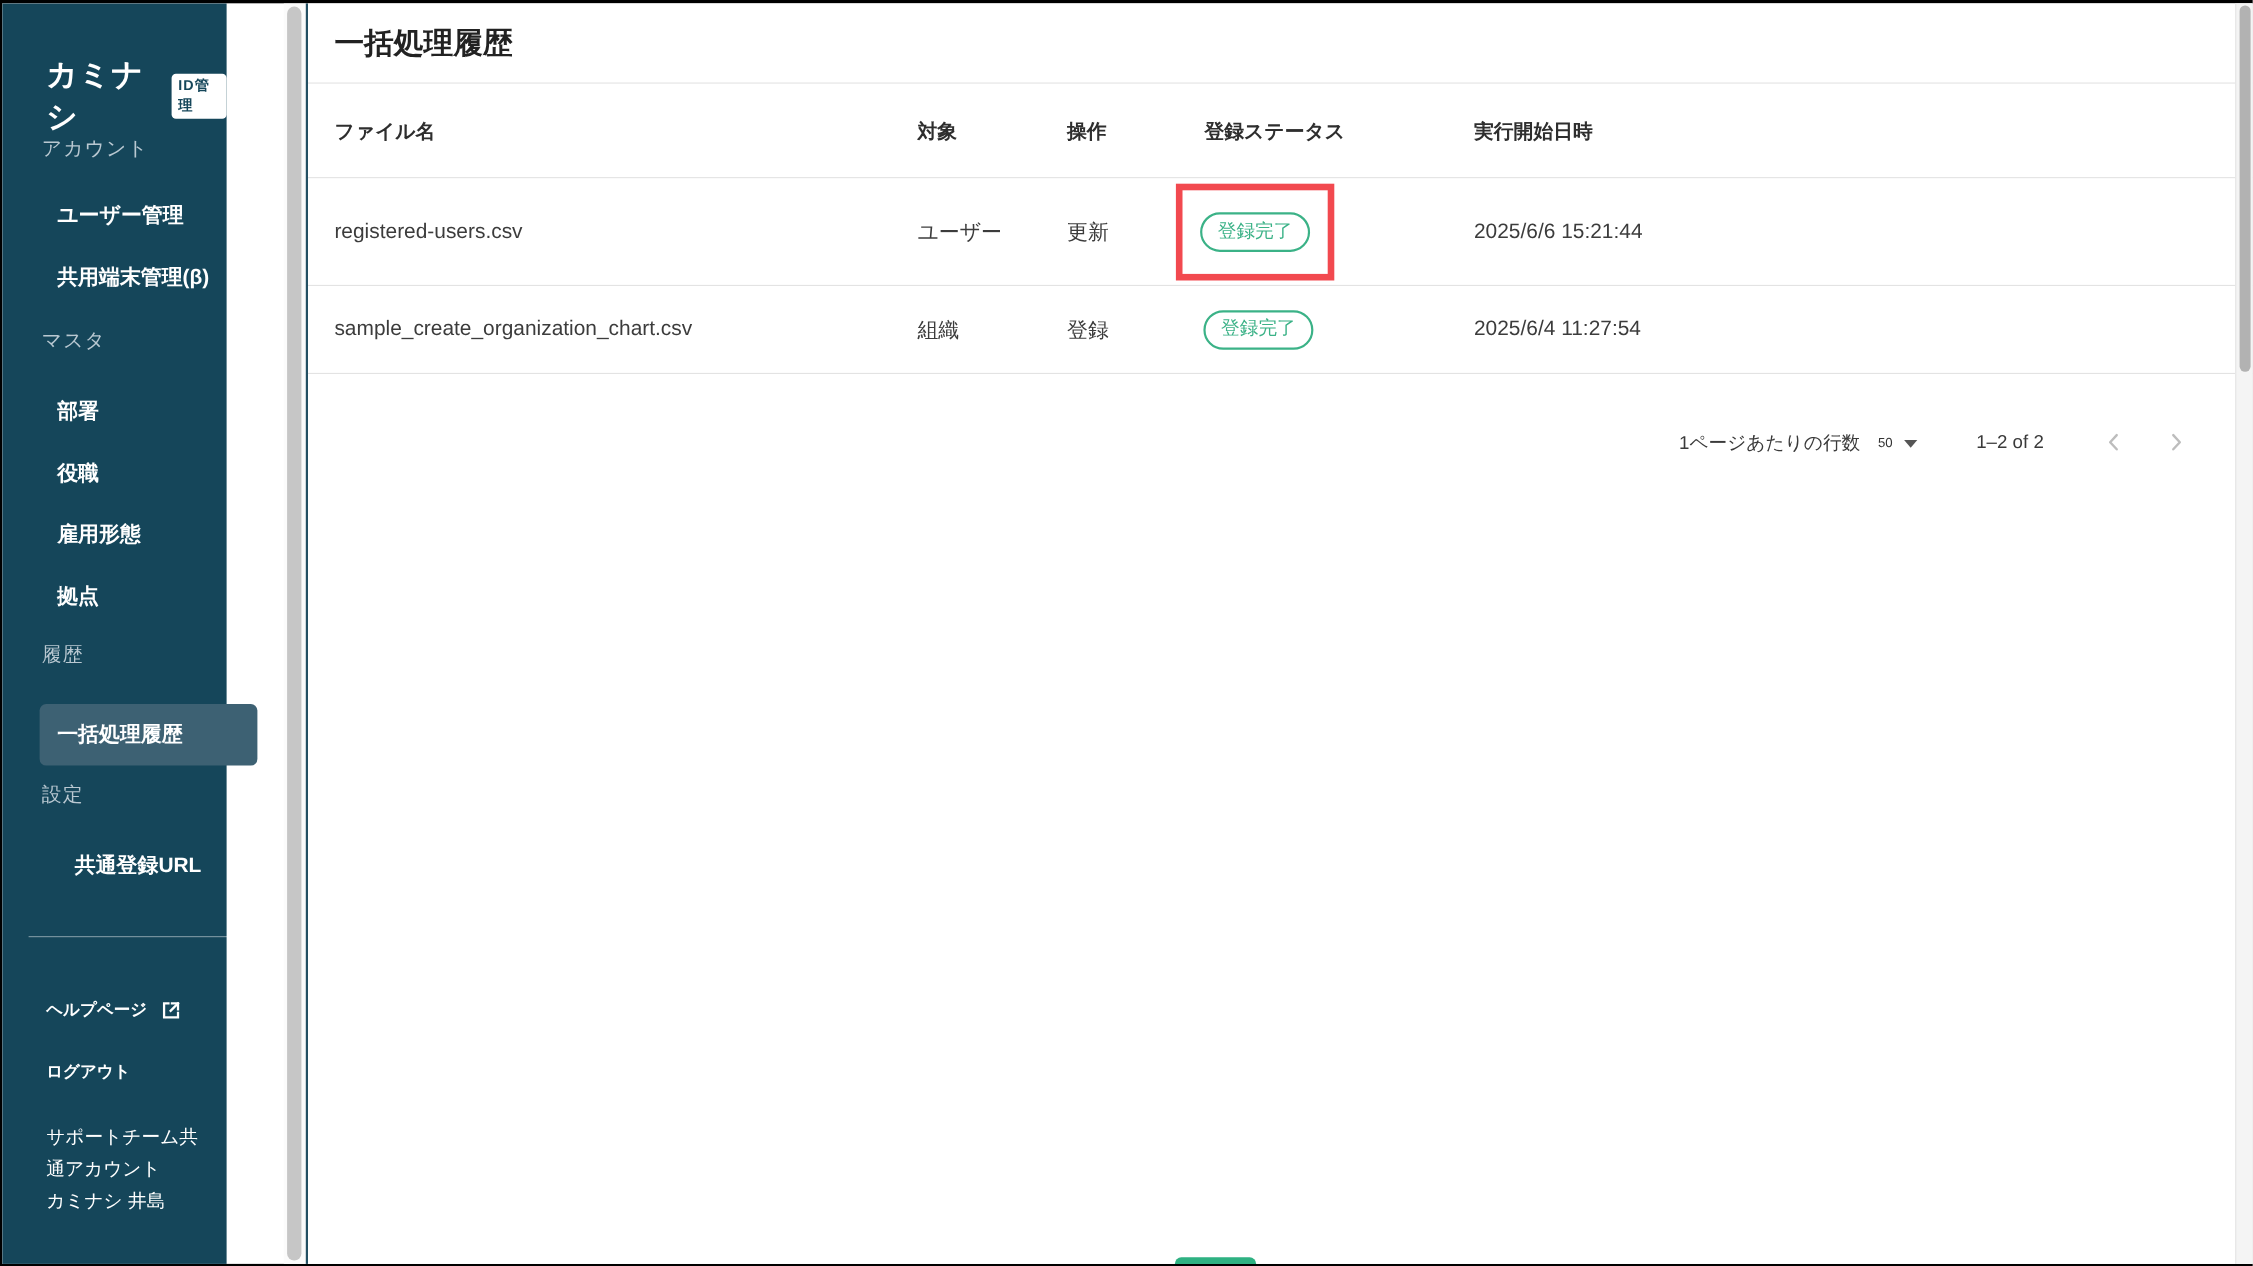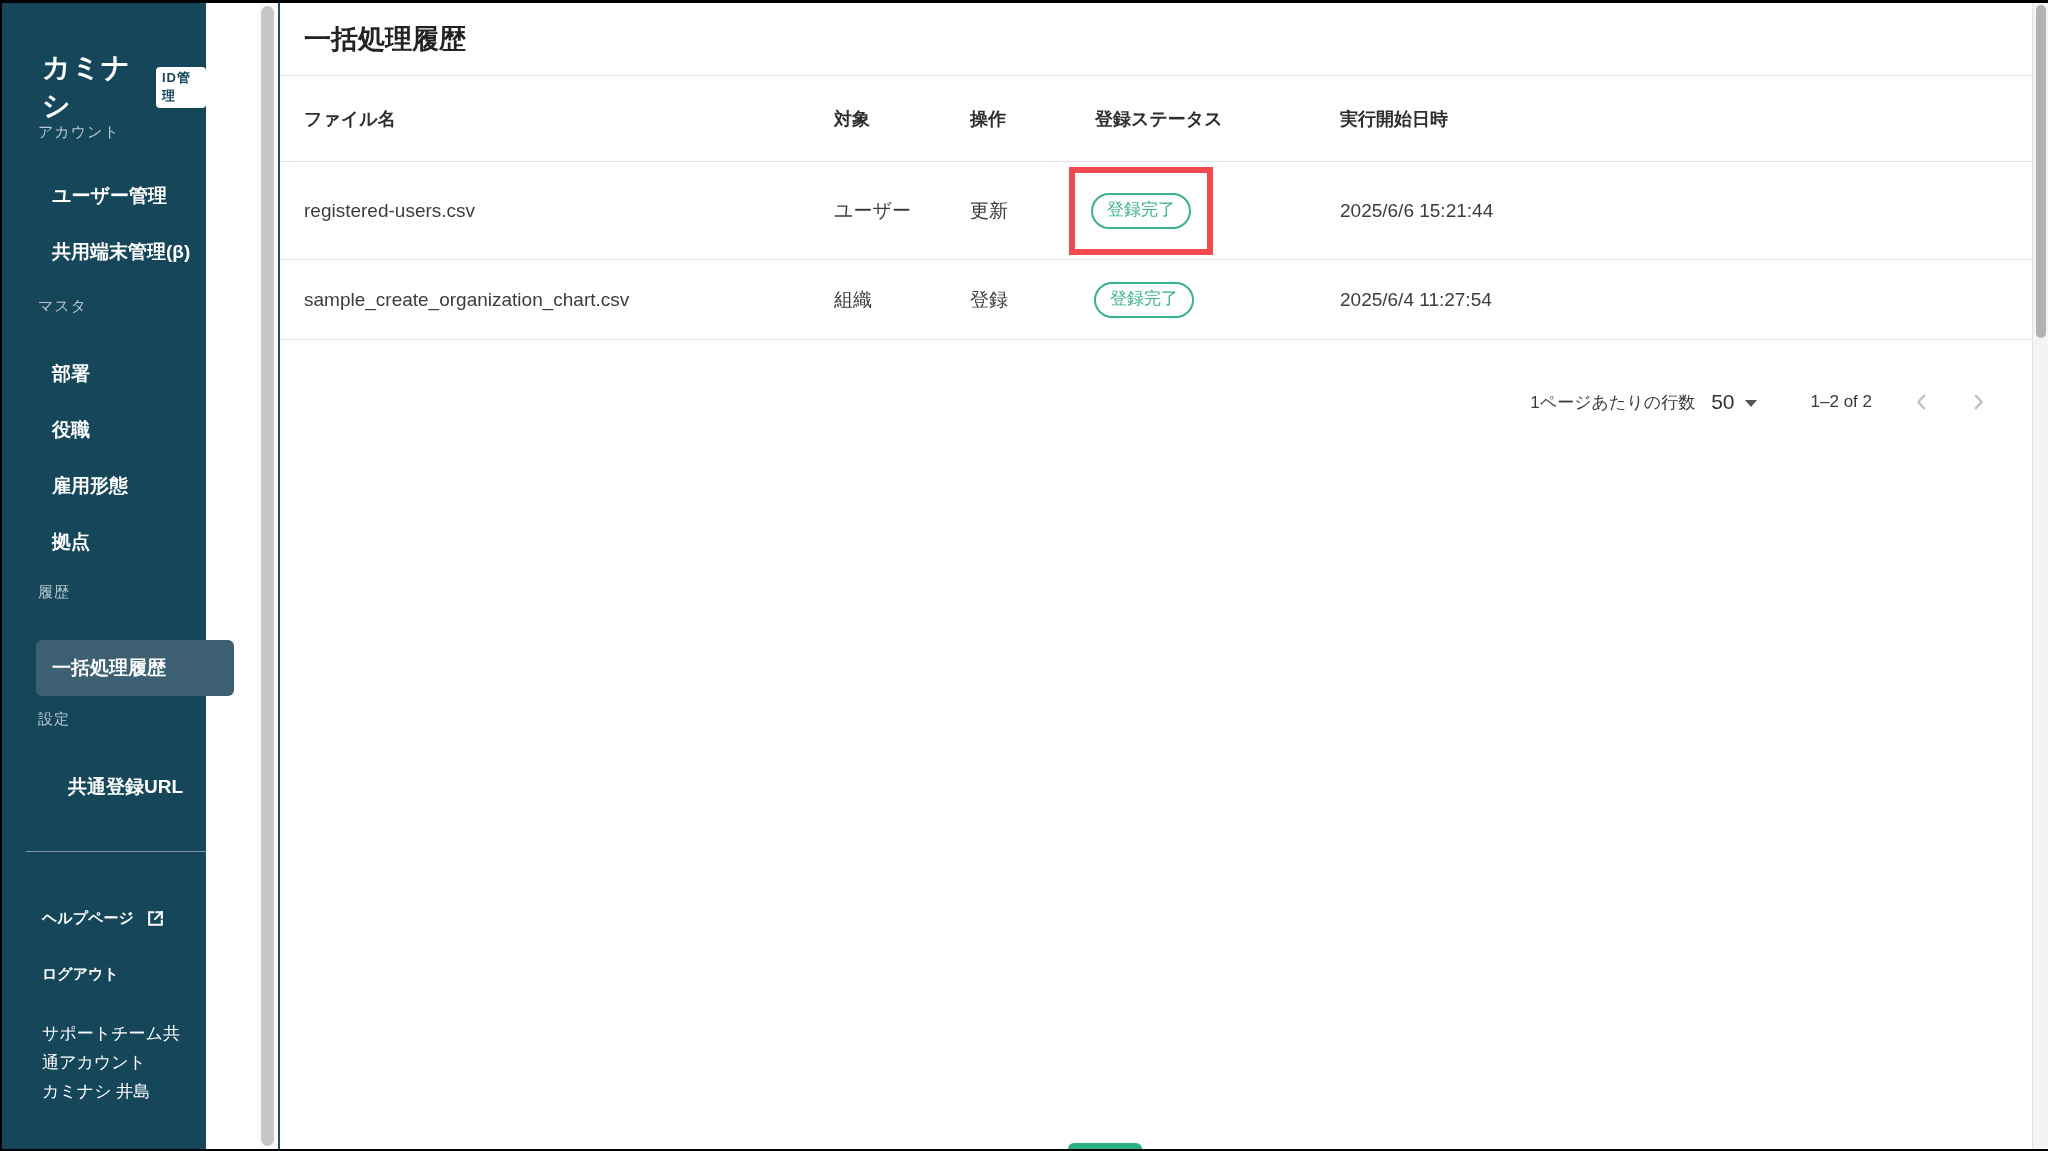--- a/index.html
+++ b/index.html
@@ -21,21 +21,21 @@
     border-top:3px solid #000;border-bottom:2px solid #000;border-left:2px solid #000;
     overflow:hidden;
   }
   
   .sidebar{position:absolute;left:0;top:0;width:204px;height:100%;background:var(--sidebar-bg);color:#fff;}
   .logo-row{position:absolute;left:40px;top:46px;display:flex;align-items:center;}
   .logo-text{font-size:28px;font-weight:700;letter-spacing:1px;color:#fff;}
   .logo-badge{margin-left:9px;background:#fff;color:var(--sidebar-bg);font-size:13px;font-weight:700;padding:2px 6px 3px;border-radius:4px;letter-spacing:1px;}
   .apps-grid{position:absolute;left:213px;top:57px;display:grid;grid-template-columns:repeat(3,5px);grid-template-rows:repeat(3,5px);gap:3px;cursor:pointer;}
   .apps-grid i{background:#fff;display:block;}
-  .nav-label{position:absolute;left:36px;font-size:15px;font-weight:400;color:var(--sidebar-label);letter-spacing:1px;}
+  .nav-label{position:absolute;left:36px;font-size:18px;font-weight:400;color:var(--sidebar-label);letter-spacing:1px;}
   .nav-item{position:absolute;left:0;width:256px;height:57px;display:flex;align-items:center;padding-left:50px;font-size:19px;font-weight:700;color:#fff;cursor:pointer;}
   .nav-item.selected{left:34px;width:198px;height:56px;padding-left:16px;background:var(--sidebar-selected-bg);border-radius:6px;}
   .side-divider{position:absolute;left:24px;top:848px;width:210px;height:1px;background:rgba(255,255,255,0.45);}
   .foot-item{position:absolute;left:40px;height:56px;display:flex;align-items:center;font-size:15px;font-weight:700;color:#fff;cursor:pointer;}
   .ext-icon{margin-left:12px;display:inline-flex;}
   .account-block{position:absolute;left:40px;top:1016px;width:190px;font-size:17px;line-height:29px;font-weight:400;color:#fff;}
   
   .side-scroll{position:absolute;left:256px;top:0;width:20px;height:100%;background:#FBFBFB;}
   .side-scroll .thumb{position:absolute;left:3px;top:3px;bottom:3px;width:13px;background:#C6C6C6;border-radius:7px;}
   .content-edge{position:absolute;left:276px;top:0;width:2px;height:100%;background:#245063;}
@@ -48,23 +48,23 @@
   .cell{position:absolute;top:50%;transform:translateY(-50%);font-size:19px;color:var(--text-cell);white-space:nowrap;}
   .hcell{position:absolute;top:50%;transform:translateY(-50%);font-size:18px;font-weight:700;color:#2E2E2E;white-space:nowrap;}
   .c0{left:24px}.c1{left:554px}.c2{left:690px}.c3{left:815px}.c4{left:1060px}
   .c3badge{left:814px}.c3box{left:789px}
   .badge{display:inline-block;border:2px solid var(--success-green);color:var(--success-green);border-radius:999px;padding:3px 14px 5px;font-size:17px;line-height:24px;background:#fff;white-space:nowrap;}
   .red-box{display:inline-block;border:6px solid var(--highlight-red);padding:20px 16px;}
   
   .pagination{position:absolute;left:0;right:0;top:363px;height:72px;display:flex;align-items:center;justify-content:flex-end;padding-right:56px;color:#3A3A3A;font-size:17px;}
   .rpp-label{margin-right:16px;}
   .rpp-select{display:flex;align-items:center;cursor:pointer;margin-right:54px;}
-  .rpp-value{font-size:21px;color:#333;}
+  .rpp-value{font-size:12px;color:#333;}
   .caret{width:0;height:0;border-left:6px solid transparent;border-right:6px solid transparent;border-top:7px solid #555;margin-left:10px;margin-top:2px;}
-  .range{margin-right:36px;}
+  .range{margin-right:50px;}
   .pg-btn{width:28px;height:28px;display:flex;align-items:center;justify-content:center;cursor:default;}
   .pg-btn + .pg-btn{margin-left:28px;}
   .pg-btn svg{stroke:#BDBDBD;}
   
   .page-scroll{position:absolute;right:0;top:0;width:16px;height:100%;background:#F4F4F4;border-left:1px solid #E4E4E4;}
   .page-scroll .thumb{position:absolute;left:3px;top:2px;width:10px;height:333px;background:#B2B2B2;border-radius:6px;}
   
   .green-peek{position:absolute;left:788px;bottom:0;width:74px;height:6px;background:#2EB182;border-radius:6px 6px 0 0;}
 </style>
 </head>

